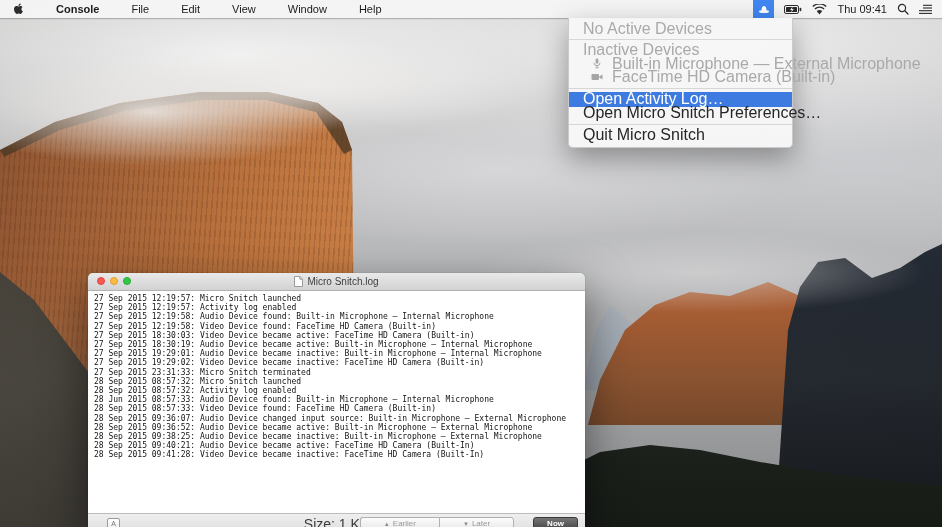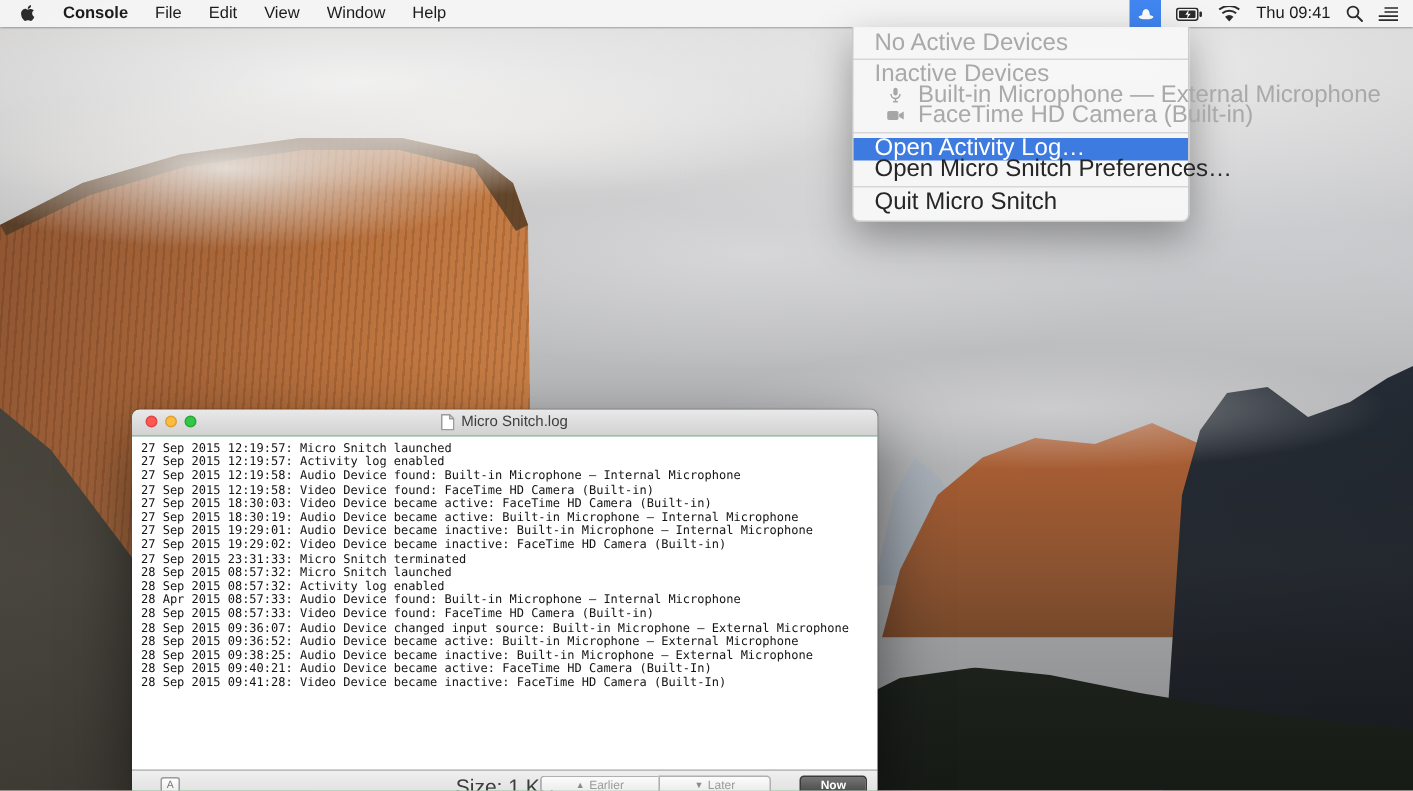--- a/index.html
+++ b/index.html
@@ -33,21 +33,21 @@
   .wp-mist{background:
     radial-gradient(ellipse 270px 75px at 150px 112px, rgba(233,231,228,.9), rgba(233,231,228,0) 72%),
     radial-gradient(ellipse 320px 60px at 305px 85px, rgba(240,238,236,.8), rgba(240,238,236,0) 75%),
     radial-gradient(ellipse 300px 55px at 700px 272px, rgba(220,219,220,.55), rgba(220,219,220,0) 75%);}
   .wp-haze{background:linear-gradient(180deg, rgba(0,0,0,0) 52%, rgba(110,108,105,.12) 72%, rgba(48,48,47,.22) 100%);}
 
   
   .menubar{position:absolute;top:0;left:0;right:0;height:18px;z-index:50;
     background:rgba(245,245,245,.93);box-shadow:0 1px 1px rgba(0,0,0,.22);
     display:flex;align-items:center;font-size:11px;color:#1b1b1b;}
-  .mb-left{display:flex;align-items:center;gap:18px;padding-left:13px;height:100%;}
+  .mb-left{display:flex;align-items:center;gap:32px;padding-left:13px;height:100%;}
   .mb-app{font-weight:bold;}
   .mb-item{display:flex;align-items:center;height:100%;}
   .mb-right{margin-left:auto;display:flex;align-items:center;gap:10px;padding-right:10px;height:100%;}
   .ms-extra{width:21px;height:18px;background:#4186f2;display:flex;align-items:center;justify-content:center;}
   .mb-time{font-size:11px;}
 
   
   .dropdown{position:absolute;top:18px;left:568px;width:225px;z-index:60;
     background:rgba(247,247,247,.96);border:1px solid rgba(0,0,0,.18);border-top:none;
     border-radius:0 0 5px 5px;box-shadow:0 10px 28px rgba(0,0,0,.35);
@@ -215,21 +215,21 @@
       <div class="log-line">27 Sep 2015 12:19:57: Activity log enabled</div>
       <div class="log-line">27 Sep 2015 12:19:58: Audio Device found: Built-in Microphone — Internal Microphone</div>
       <div class="log-line">27 Sep 2015 12:19:58: Video Device found: FaceTime HD Camera (Built-in)</div>
       <div class="log-line">27 Sep 2015 18:30:03: Video Device became active: FaceTime HD Camera (Built-in)</div>
       <div class="log-line">27 Sep 2015 18:30:19: Audio Device became active: Built-in Microphone — Internal Microphone</div>
       <div class="log-line">27 Sep 2015 19:29:01: Audio Device became inactive: Built-in Microphone — Internal Microphone</div>
       <div class="log-line">27 Sep 2015 19:29:02: Video Device became inactive: FaceTime HD Camera (Built-in)</div>
       <div class="log-line">27 Sep 2015 23:31:33: Micro Snitch terminated</div>
       <div class="log-line">28 Sep 2015 08:57:32: Micro Snitch launched</div>
       <div class="log-line">28 Sep 2015 08:57:32: Activity log enabled</div>
-      <div class="log-line">28 Apr 2015 08:57:33: Audio Device found: Built-in Microphone — Internal Microphone</div>
+      <div class="log-line">28 Jun 2015 08:57:33: Audio Device found: Built-in Microphone — Internal Microphone</div>
       <div class="log-line">28 Sep 2015 08:57:33: Video Device found: FaceTime HD Camera (Built-in)</div>
       <div class="log-line">28 Sep 2015 09:36:07: Audio Device changed input source: Built-in Microphone — External Microphone</div>
       <div class="log-line">28 Sep 2015 09:36:52: Audio Device became active: Built-in Microphone — External Microphone</div>
       <div class="log-line">28 Sep 2015 09:38:25: Audio Device became inactive: Built-in Microphone — External Microphone</div>
       <div class="log-line">28 Sep 2015 09:40:21: Audio Device became active: FaceTime HD Camera (Built-In)</div>
       <div class="log-line">28 Sep 2015 09:41:28: Video Device became inactive: FaceTime HD Camera (Built-In)</div>
     </div>
   <div class="statusbar">
     <span class="enc-btn">A</span>
     <span class="size-label">Size: 1 KB</span>

